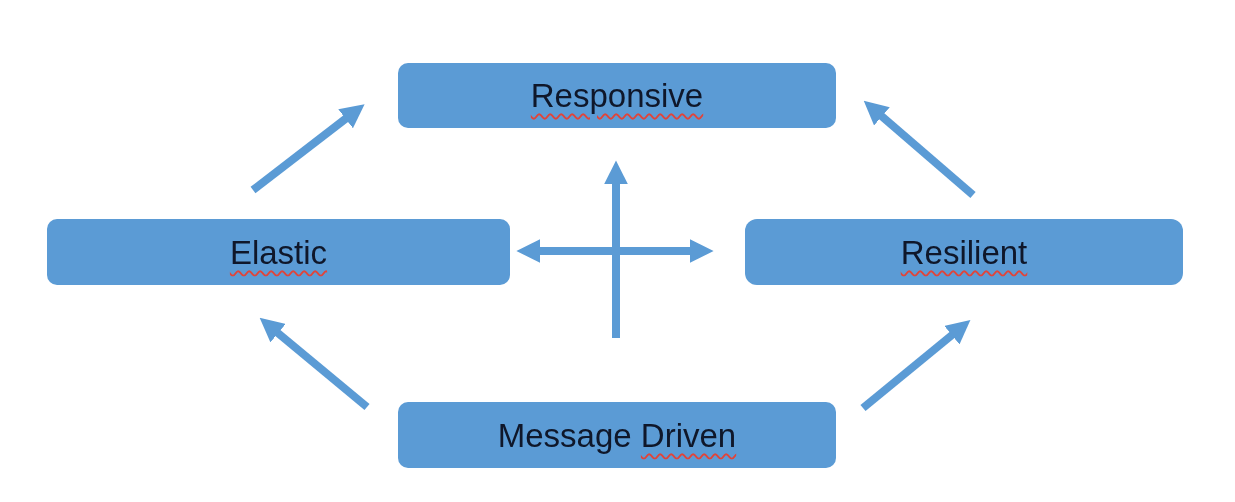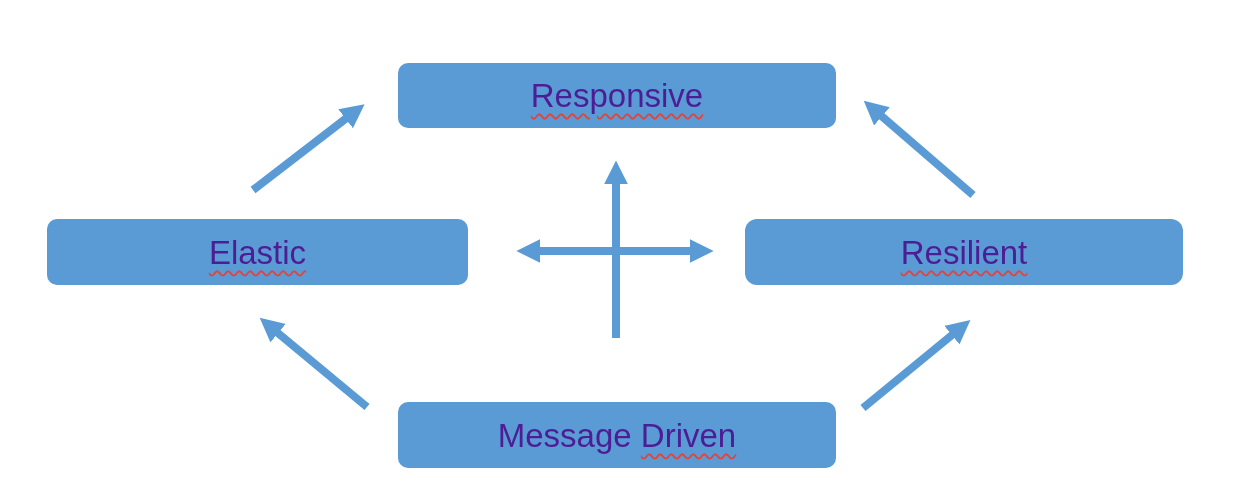--- a/index.html
+++ b/index.html
@@ -22,28 +22,28 @@
     width: 1235px;
     height: 502px;
   }
   .node {
     position: absolute;
     background: #5b9bd5;
     border-radius: 10px;
     display: flex;
     align-items: center;
     justify-content: center;
-    color: #4c1d95;
+    color: #0f172a;
     font-size: 33px;
     line-height: 1;
     letter-spacing: 0px;
     white-space: pre;
   }
   .node-responsive    { left: 398px; top:  63px; width: 438px; height: 65px; }
-  .node-elastic       { left:  47px; top: 219px; width: 421px; height: 66px; }
+  .node-elastic       { left:  47px; top: 219px; width: 463px; height: 66px; }
   .node-resilient     { left: 745px; top: 219px; width: 438px; height: 66px; border-radius: 12px; }
   .node-message-driven{ left: 398px; top: 374px; width: 438px; height: 66px; margin-top: 28px; }
   .flagged {
     text-decoration-line: underline;
     text-decoration-style: wavy;
     text-decoration-color: #e0443a;
     text-decoration-thickness: 2px;
     text-underline-offset: 6px;
   }
 </style>

